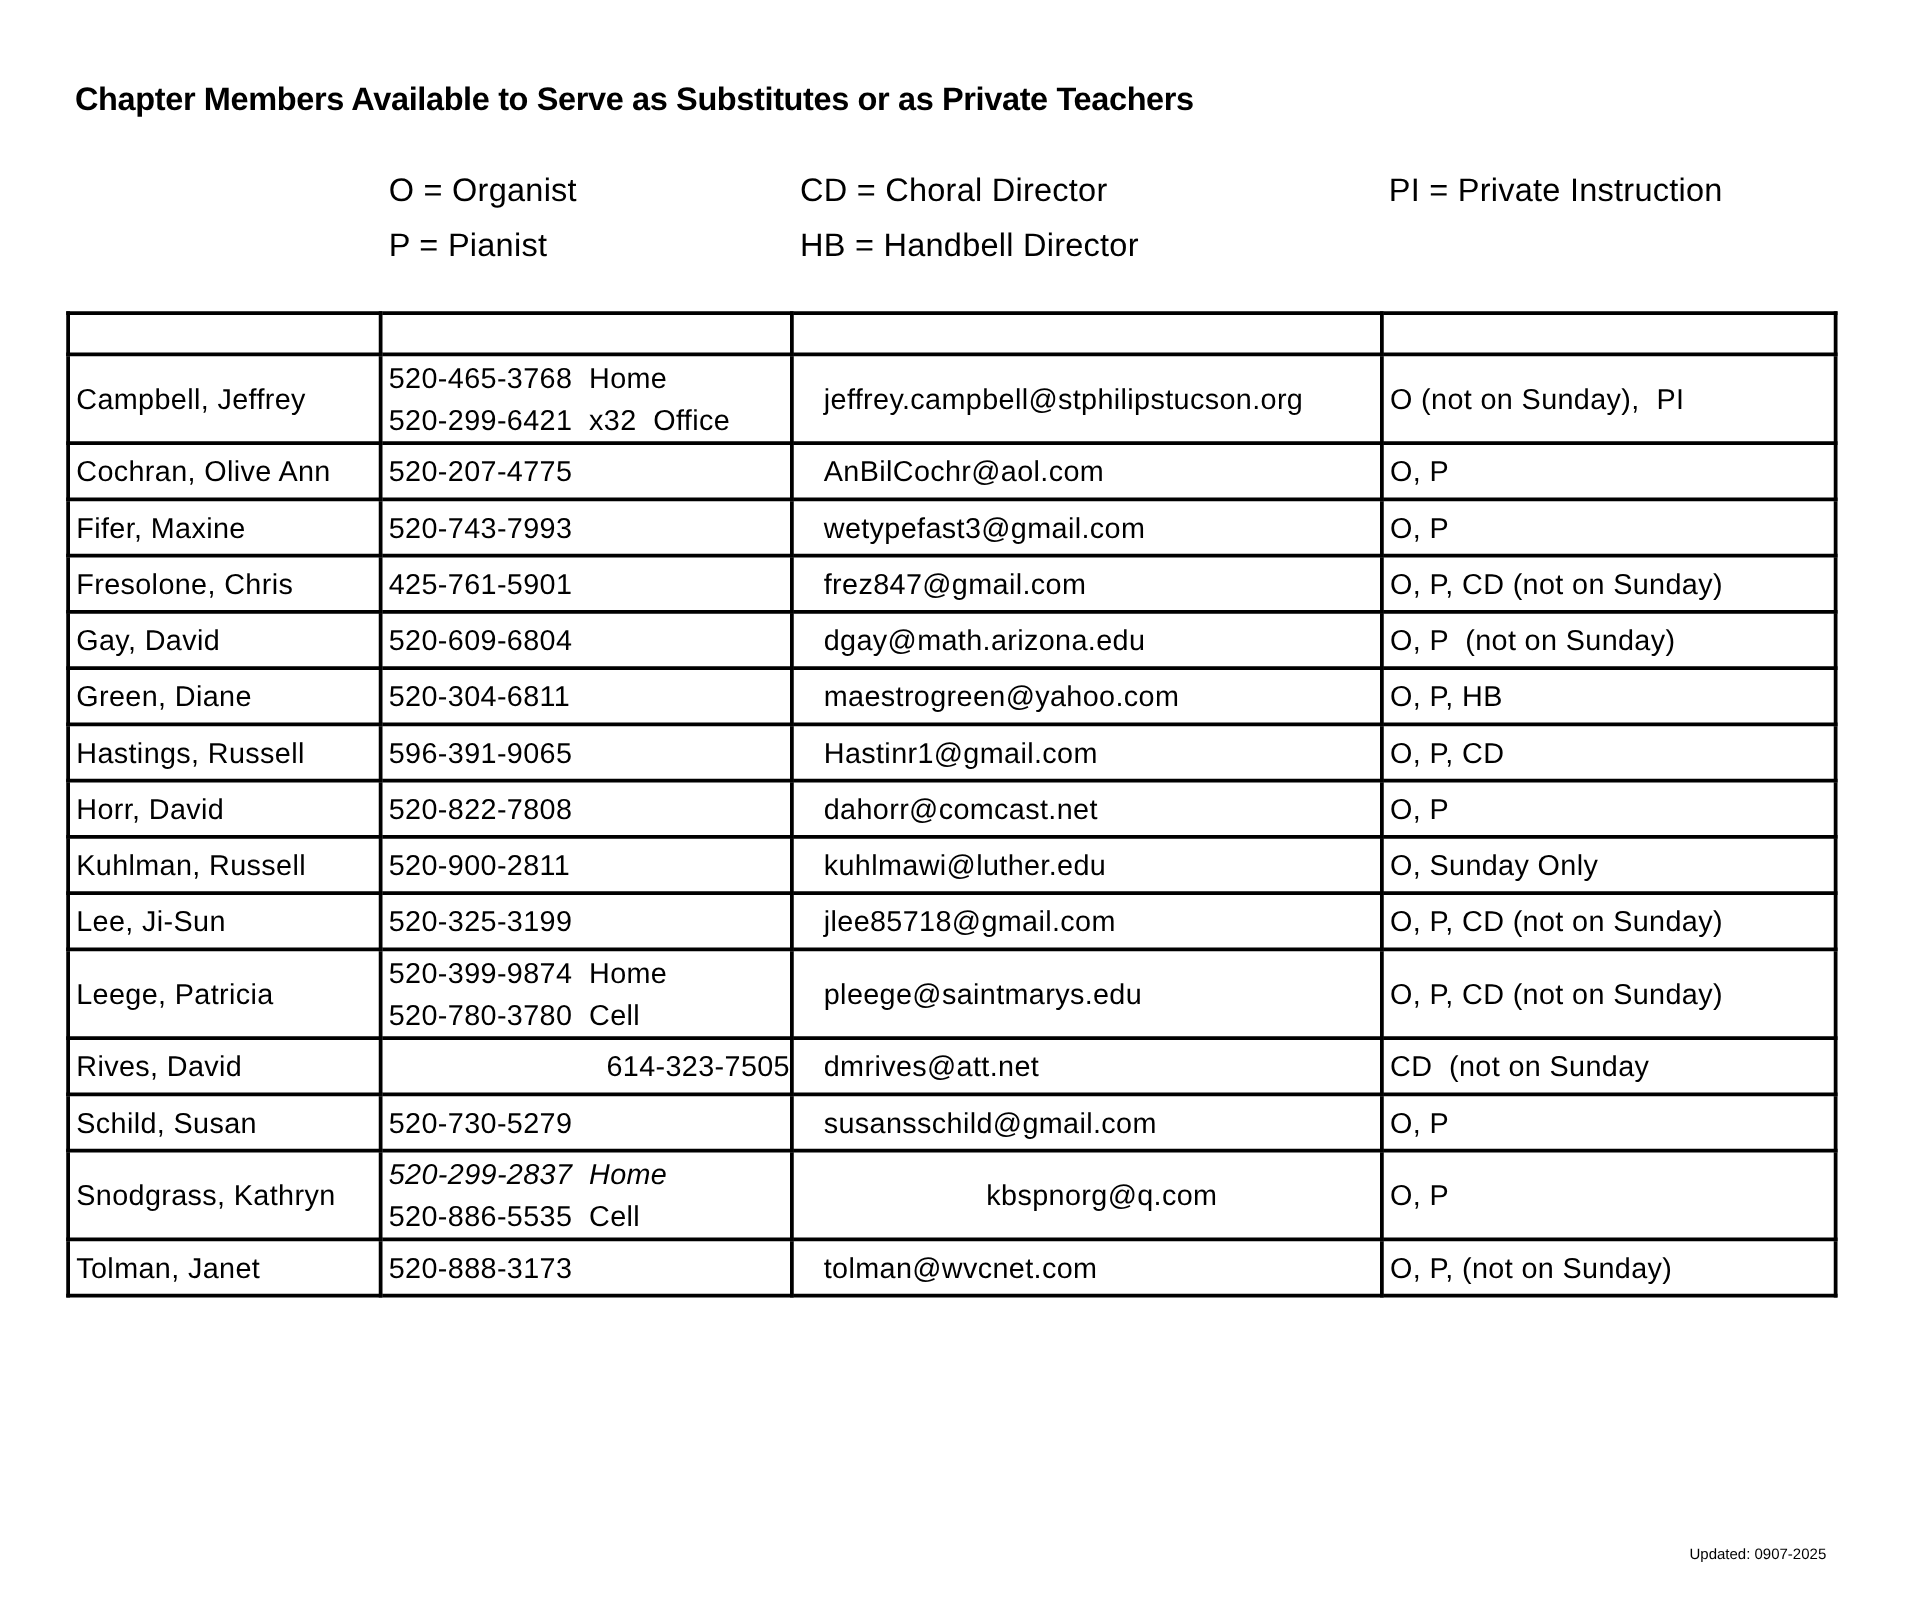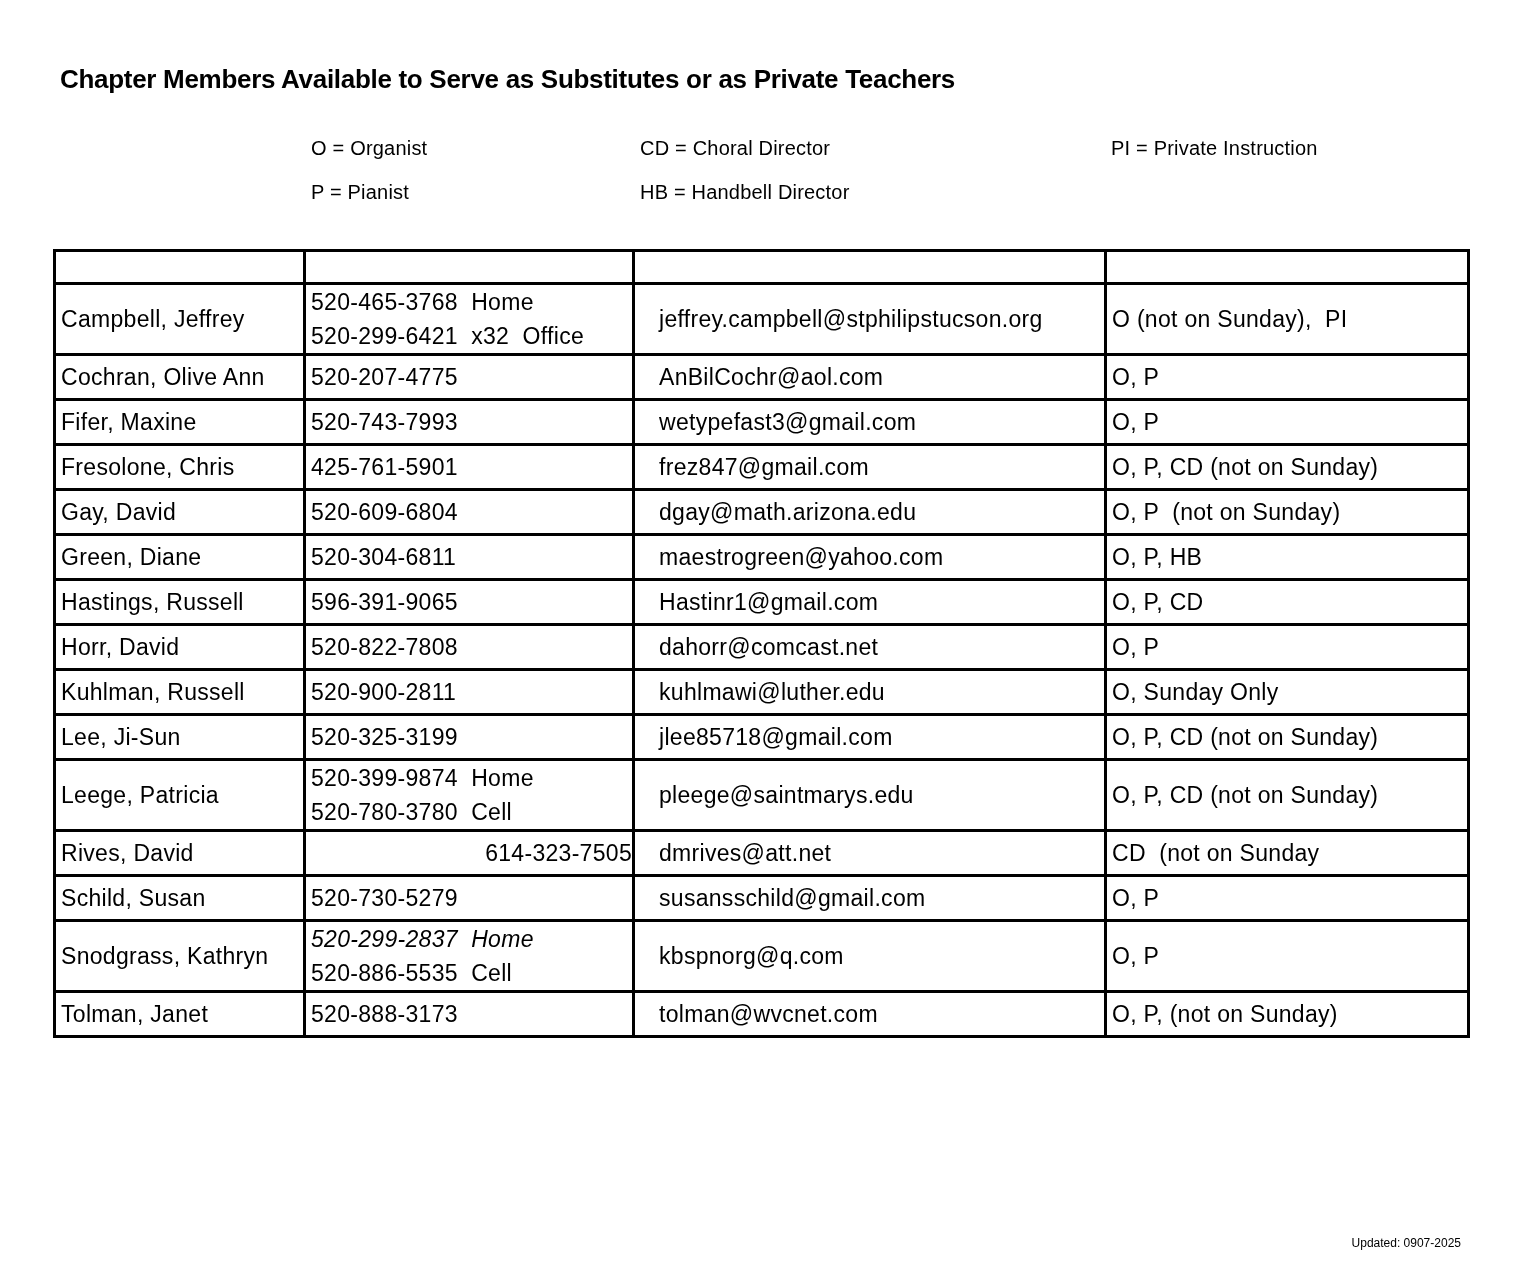--- a/index.html
+++ b/index.html
@@ -19,21 +19,21 @@
       position: absolute;
       left: 60px;
       top: 64px;
       font-size: 26px;
       font-weight: bold;
       letter-spacing: -0.3px;
       white-space: nowrap;
     }
     .legend-item {
       position: absolute;
-      font-size: 20px;
+      font-size: 26px;
       white-space: nowrap;
       letter-spacing: 0.2px;
     }
     table.members {
       position: absolute;
       left: 53px;
       top: 249px;
       width: 1414px;
       border-collapse: collapse;
       table-layout: fixed;
@@ -159,21 +159,21 @@
       </tr>
       <tr class="single">
         <td style="white-space: pre;">Schild, Susan</td>
         <td style="white-space: pre;"><span class="phone-line" style="white-space: pre;">520-730-5279</span></td>
         <td class="email" style="white-space: pre;">susansschild@gmail.com</td>
         <td style="white-space: pre;">O, P</td>
       </tr>
       <tr class="double">
         <td style="white-space: pre;">Snodgrass, Kathryn</td>
         <td style="white-space: pre;"><span class="phone-line" style="white-space: pre; font-style: italic;">520-299-2837  Home</span><span class="phone-line" style="white-space: pre;">520-886-5535  Cell</span></td>
-        <td class="email" style="white-space: pre;">kbspnorg@q.com</td>
+        <td class="email" style="white-space: pre; text-align: center;">kbspnorg@q.com</td>
         <td style="white-space: pre;">O, P</td>
       </tr>
       <tr class="single">
         <td style="white-space: pre;">Tolman, Janet</td>
         <td style="white-space: pre;"><span class="phone-line" style="white-space: pre;">520-888-3173</span></td>
         <td class="email" style="white-space: pre;">tolman@wvcnet.com</td>
         <td style="white-space: pre;">O, P, (not on Sunday)</td>
       </tr>
     </tbody>
 </table>

